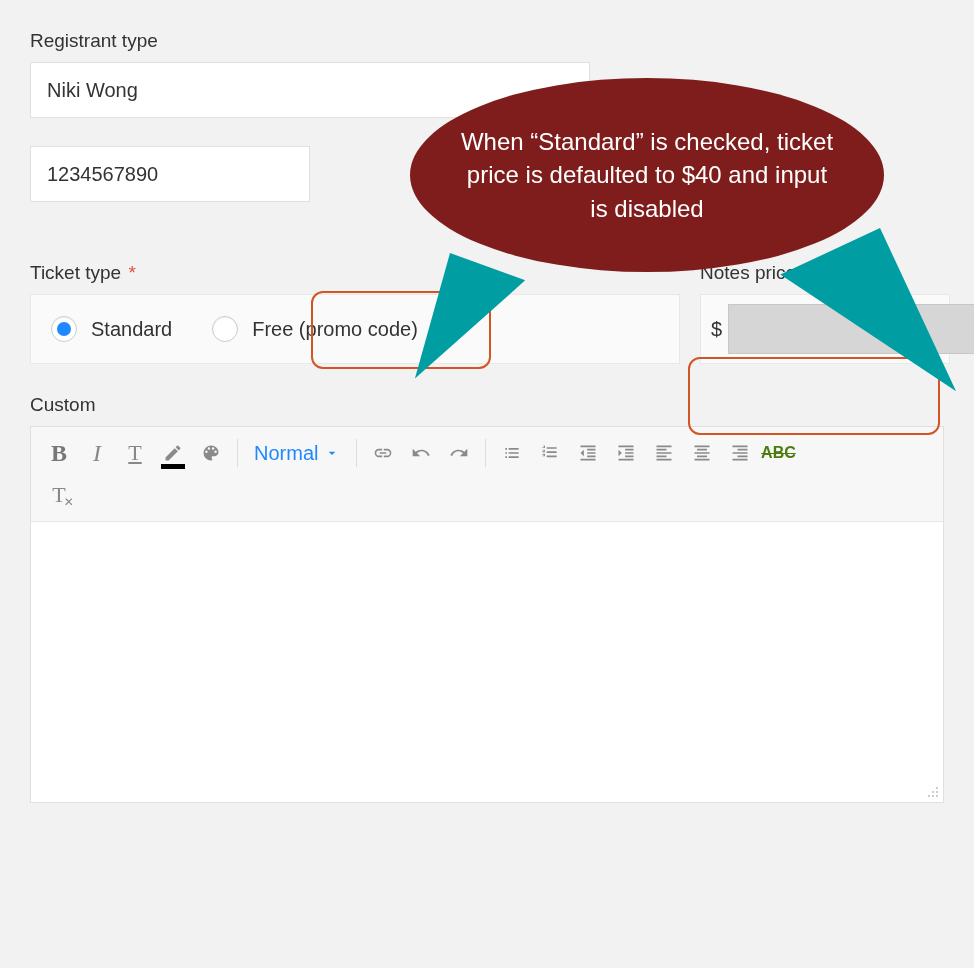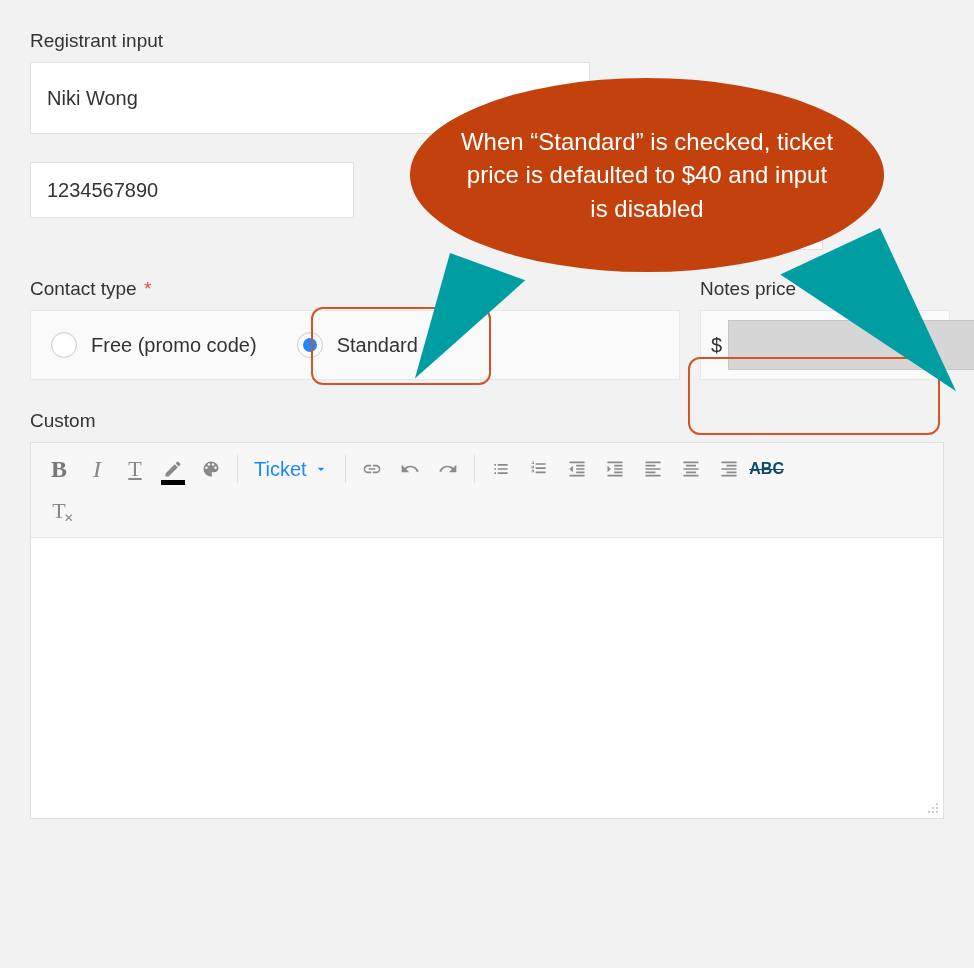--- a/index.html
+++ b/index.html
@@ -19,33 +19,33 @@
   }
   .field-label {
     font-size: 19px;
     color: #333;
     margin-bottom: 10px;
     display: block;
   }
   .req { color: #e74c3c; margin-left: 2px; }
   .text-input {
     width: 560px;
-    height: 72px;
+    height: 56px;
     border: 1px solid #e0e0e0;
     background: #fff;
     padding: 0 16px;
     font-size: 20px;
     color: #333;
     outline: none;
   }
   .row { display: flex; gap: 24px; }
   .col { flex: 1 1 auto; }
   .field-group { margin-bottom: 28px; }
   .contact-input {
-    width: 324px;
+    width: 280px;
     height: 56px;
     border: 1px solid #e0e0e0;
     background: #fff;
     padding: 0 16px;
     font-size: 20px;
     color: #333;
     outline: none;
   }
 
   .ticket-row { display: flex; align-items: flex-start; gap: 20px; }
@@ -134,21 +134,21 @@
     left: 410px;
     top: 78px;
     width: 474px;
     height: 194px;
     pointer-events: none;
   }
   .callout-bubble {
     position: absolute;
     left: 0; top: 0;
     width: 474px; height: 194px;
-    background: #c2410c;
+    background: #7f1d1d;
     border-radius: 50%;
     display: flex;
     align-items: center;
     justify-content: center;
     text-align: center;
     color: #fff;
     font-size: 24px;
     line-height: 1.4;
     padding: 20px 48px;
   }
@@ -231,48 +231,48 @@
   .resize-grip svg { width:14px; height:14px; }
 
   .tb-row2 { width: 100%; display:flex; padding-top:4px; }
 </style>
 </head>
 <body>
 
 <div class="form-area">
 
   <div class="field-group">
-    <label class="field-label">Registrant input</label>
+    <label class="field-label">Registrant type</label>
     <input type="text" class="text-input" value="Niki Wong" style="">
   </div>
 
   <div class="row field-group">
     <div class="col">
       <input type="text" class="contact-input" value="1234567890" style="">
     </div>
     <div class="col">
       <label class="field-label">Contact email</label>
       <input type="text" class="contact-input" value="niki@kintone" style="">
     </div>
   </div>
 
   <div class="ticket-row">
     <div style="flex:0 0 650px;">
       <div class="field-label">
-        <span>Contact type</span>
+        <span>Ticket type</span>
         <span class="req">*</span>
       </div>
       <div class="radio-group" style="position:relative;">
+        <label class="radio-option">
+          <span class="radio-circle checked"></span>
+          <span>Standard</span>
+        </label>
         <label class="radio-option">
           <span class="radio-circle"></span>
           <span>Free (promo code)</span>
-        </label>
-        <label class="radio-option">
-          <span class="radio-circle checked"></span>
-          <span>Standard</span>
         </label>
         <div class="highlight-std"></div>
       </div>
     </div>
 
     <div class="price-block">
       <label class="field-label">Notes price</label>
       <div class="price-input-wrap">
         <span class="currency">$</span>
         <input type="text" class="price-input" disabled="" value="40" style="">
@@ -311,21 +311,21 @@
       </div>
       <div class="tb-btn">
         <svg viewBox="0 0 24 24">
             <path d="M12 3a9 9 0 0 0 0 18c.83 0 1.5-.67 1.5-1.5 0-.39-.15-.74-.39-1.01-.23-.26-.36-.61-.36-.99 0-.83.67-1.5 1.5-1.5H16a5 5 0 0 0 5-5c0-4.42-4.03-8-9-8zM6.5 12A1.5 1.5 0 1 1 8 10.5 1.5 1.5 0 0 1 6.5 12zm3-4A1.5 1.5 0 1 1 11 6.5 1.5 1.5 0 0 1 9.5 8zm5 0A1.5 1.5 0 1 1 16 6.5 1.5 1.5 0 0 1 14.5 8zm3 4A1.5 1.5 0 1 1 19 10.5 1.5 1.5 0 0 1 17.5 12z"></path>
           </svg>
       </div>
 
       <div class="tb-sep"></div>
 
       <div class="tb-format">
-        <span>Ticket</span>
+        <span>Normal</span>
         <svg class="chev" width="16" height="16" viewBox="0 0 24 24" fill="#1e88ff">
             <path d="M7 10l5 5 5-5z"></path>
           </svg>
       </div>
 
       <div class="tb-sep"></div>
 
       <div class="tb-btn">
         <svg viewBox="0 0 24 24">
             <path d="M3.9 12A3.1 3.1 0 0 1 7 8.9h4V7H7a5 5 0 0 0 0 10h4v-1.9H7A3.1 3.1 0 0 1 3.9 12zM17 7h-4v1.9h4a3.1 3.1 0 0 1 0 6.2h-4V17h4a5 5 0 0 0 0-10zM8 11h8v2H8z"></path>
@@ -373,21 +373,21 @@
         <svg viewBox="0 0 24 24">
             <path d="M3 3h18v2H3zm3 4h12v2H6zm-3 4h18v2H3zm3 4h12v2H6zm-3 4h18v2H3z"></path>
           </svg>
       </div>
       <div class="tb-btn">
         <svg viewBox="0 0 24 24">
             <path d="M3 3h18v2H3zm6 4h12v2H9zm-6 4h18v2H3zm6 4h12v2H9zm-6 4h18v2H3z"></path>
           </svg>
       </div>
       <div class="tb-btn">
-        <span style="font-size:16px; text-decoration:line-through; color:#0c4a6e; font-weight:bold;">ABC</span>
+        <span style="font-size:16px; text-decoration:line-through; color:#4d7c0f; font-weight:bold;">ABC</span>
       </div>
 
       <div class="tb-row2">
         <div class="tb-btn">
           <span style="position:relative; font-family:Georgia,serif; font-size:22px; color:#888;">T<span style="position:absolute; right:-8px; bottom:-2px; font-size:12px;">✕</span></span>
         </div>
       </div>
     </div>
 
     <div class="editor-body">

